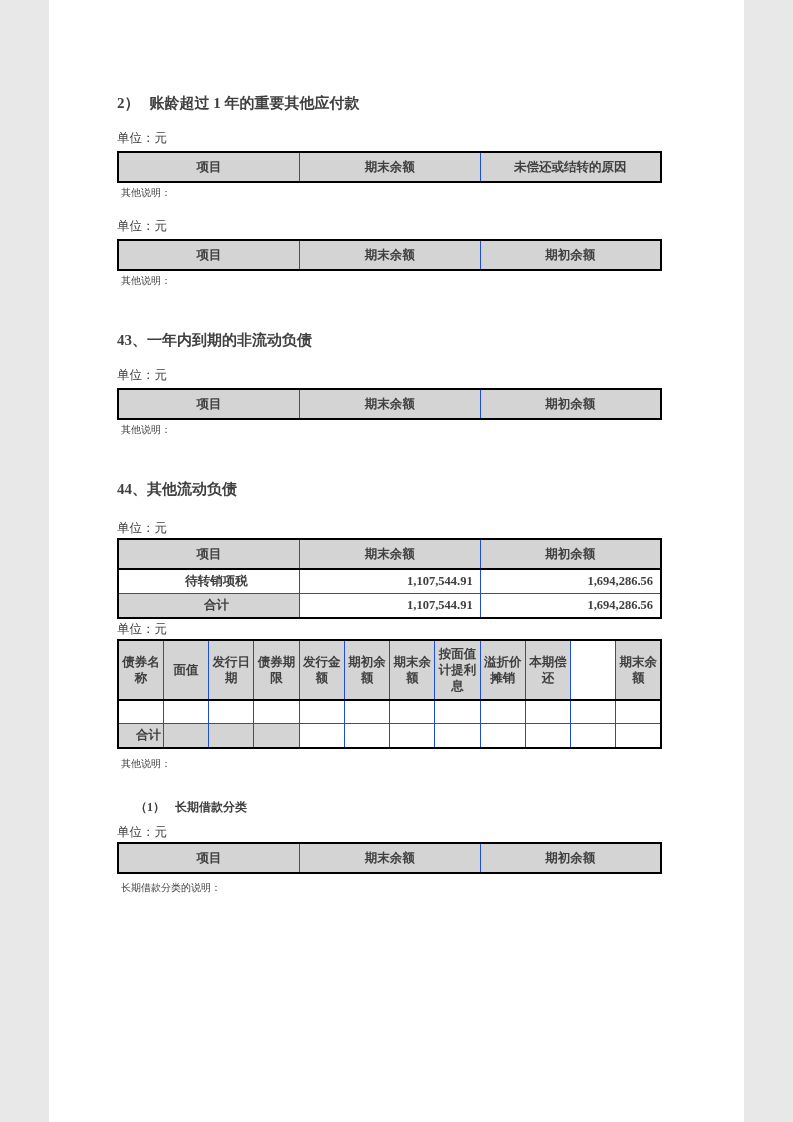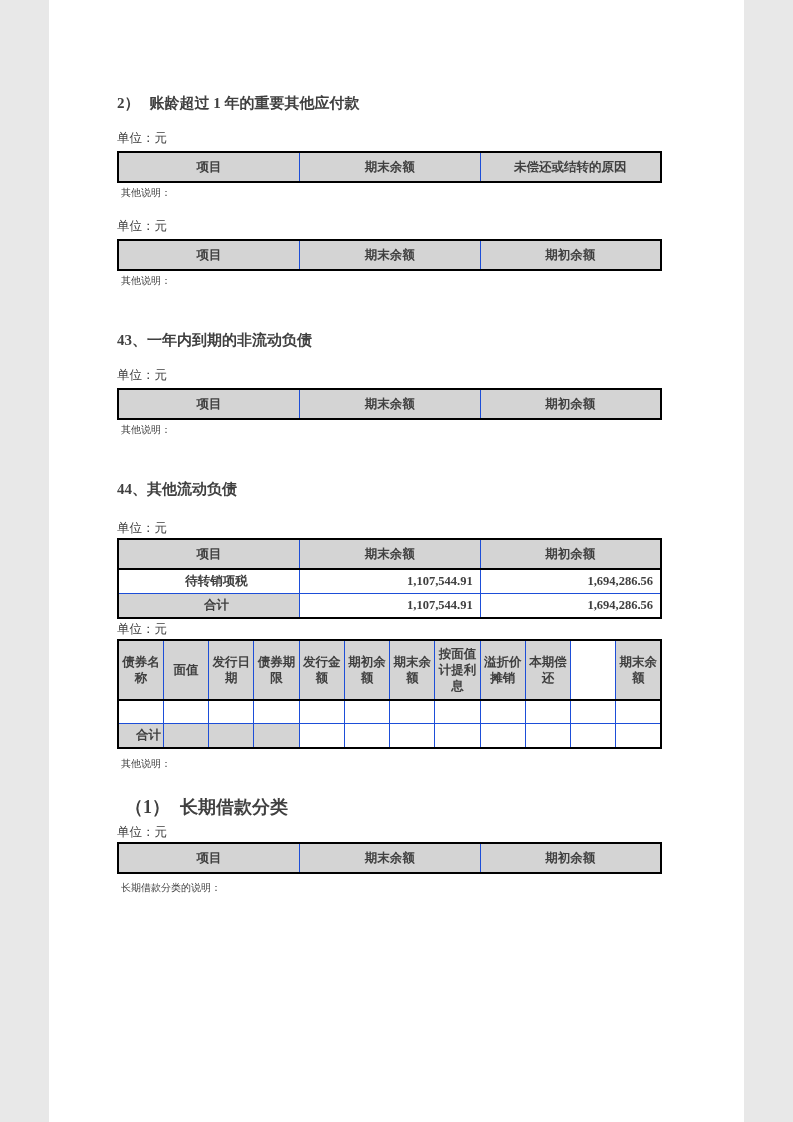--- a/index.html
+++ b/index.html
@@ -4,21 +4,21 @@
 <style>
   html, body { margin:0; padding:0; background:#e8e8e8; }
   .page {
     width:695px; height:1122px; margin:0 auto; background:#ffffff;
     box-sizing:border-box; padding:94px 82px 0 68px;
     font-family:"Liberation Serif","DejaVu Serif",serif; color:#404040;
   }
   .sec-heading { font-size:15px; font-weight:bold; margin:0; line-height:19px; }
   .sec-heading .num { margin-right:10px; }
   .sec-heading.tight .num { margin-right:0; }
-  .sub-heading { font-size:18px; font-weight:bold; margin:27px 0 0 8px; line-height:17px; }
+  .sub-heading { font-size:12px; font-weight:bold; margin:27px 0 0 18px; line-height:17px; }
   .sub-heading .num { margin-right:10px; }
   .unit { font-size:12.5px; margin:17px 0 0 0; line-height:16px; }
   .unit.after-table { margin-top:2px; }
   .note { font-size:10px; margin:2px 0 0 0; padding-left:4px; line-height:16px; }
   .mt-heading { margin-top:42px; }
   .mt-heading-lg { margin-top:50px; }
 
   table { width:100%; border-collapse:collapse; table-layout:fixed; margin-top:5px; }
   table, .t3, .bond { border:2px solid #000; }
   th, td { border:1px solid #1d4ed8; font-size:12.5px; font-weight:bold; overflow:hidden; }

